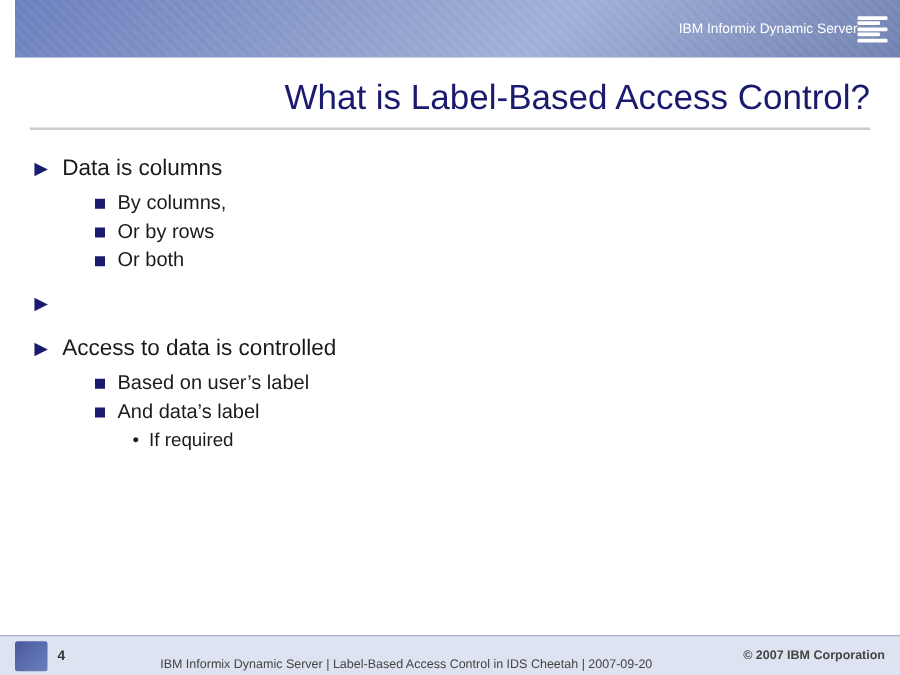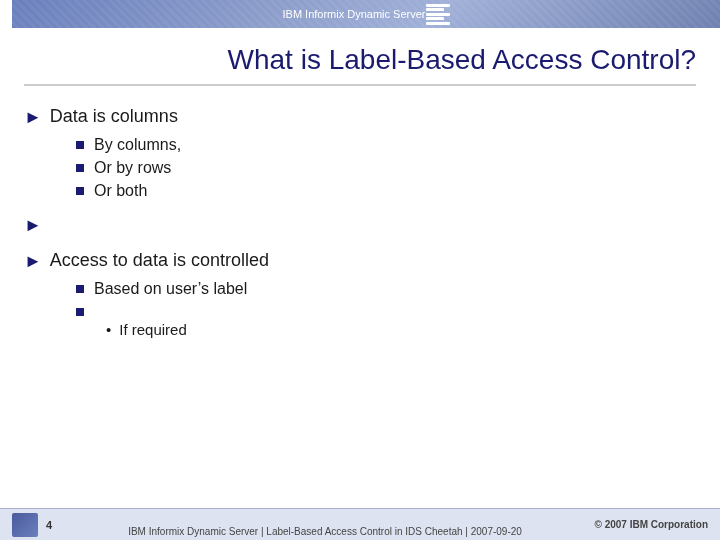--- a/index.html
+++ b/index.html
@@ -9,24 +9,24 @@
       height: 540px;
       font-family: Arial, Helvetica, sans-serif;
       background: #ffffff;
       overflow: hidden;
       position: relative;
     }
 
     
     .top-bar {
       background: linear-gradient(135deg, #6a7fbd 0%, #8fa0cc 40%, #a0b0d8 60%, #7080b0 100%);
-      height: 28px;
-      display: flex;
-      align-items: center;
-      justify-content: center;
+      height: 46px;
+      display: flex;
+      align-items: center;
+      justify-content: flex-end;
       padding: 0 10px;
       position: relative;
       overflow: hidden;
       margin-left: 12px;
     }
 
     .top-bar::before {
       content: '';
       position: absolute;
       top: 0; left: 0; right: 0; bottom: 0;
@@ -252,20 +252,21 @@
       <span class="arrow-icon">►</span>
       <span>Access to data is controlled</span>
     </div>
     <div class="sub-bullets">
       <div class="sub-bullet">
         <span class="square-bullet"></span>
         <span>Based on user’s label</span>
       </div>
       <div class="sub-bullet">
         <span class="square-bullet"></span>
+        <span>And data’s label</span>
       </div>
       <div class="sub-sub-bullets">
         <div class="dot-bullet">
           <span>If required</span>
         </div>
       </div>
     </div>
   </div>
 
 </div>

